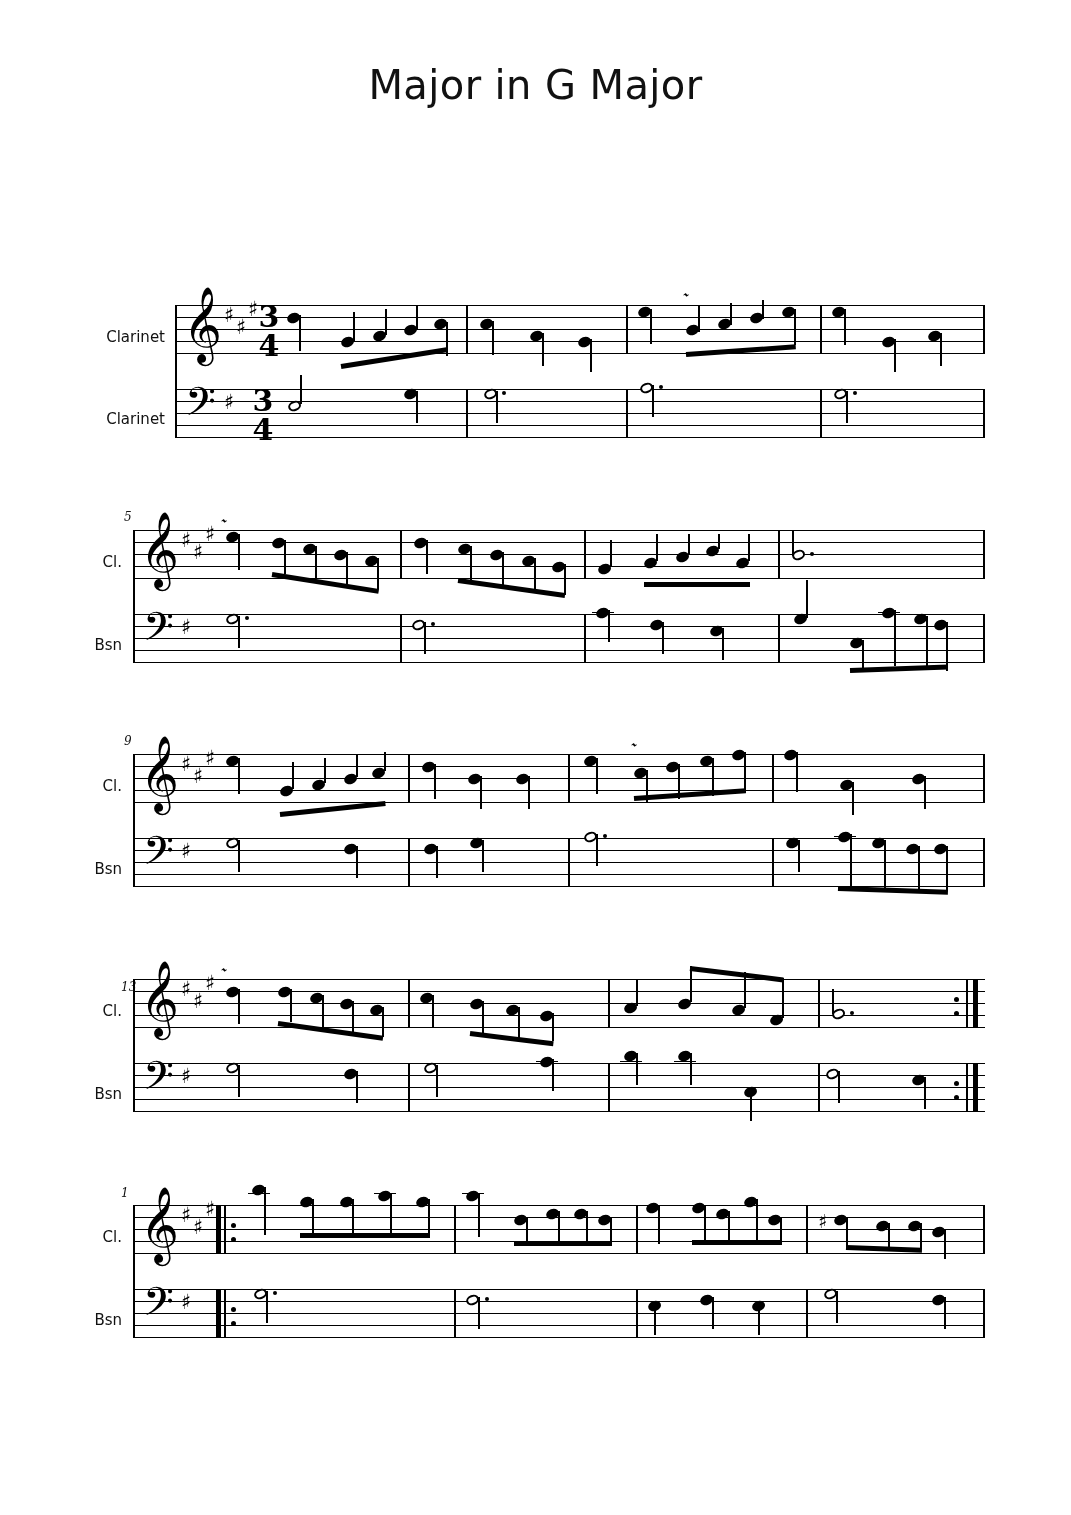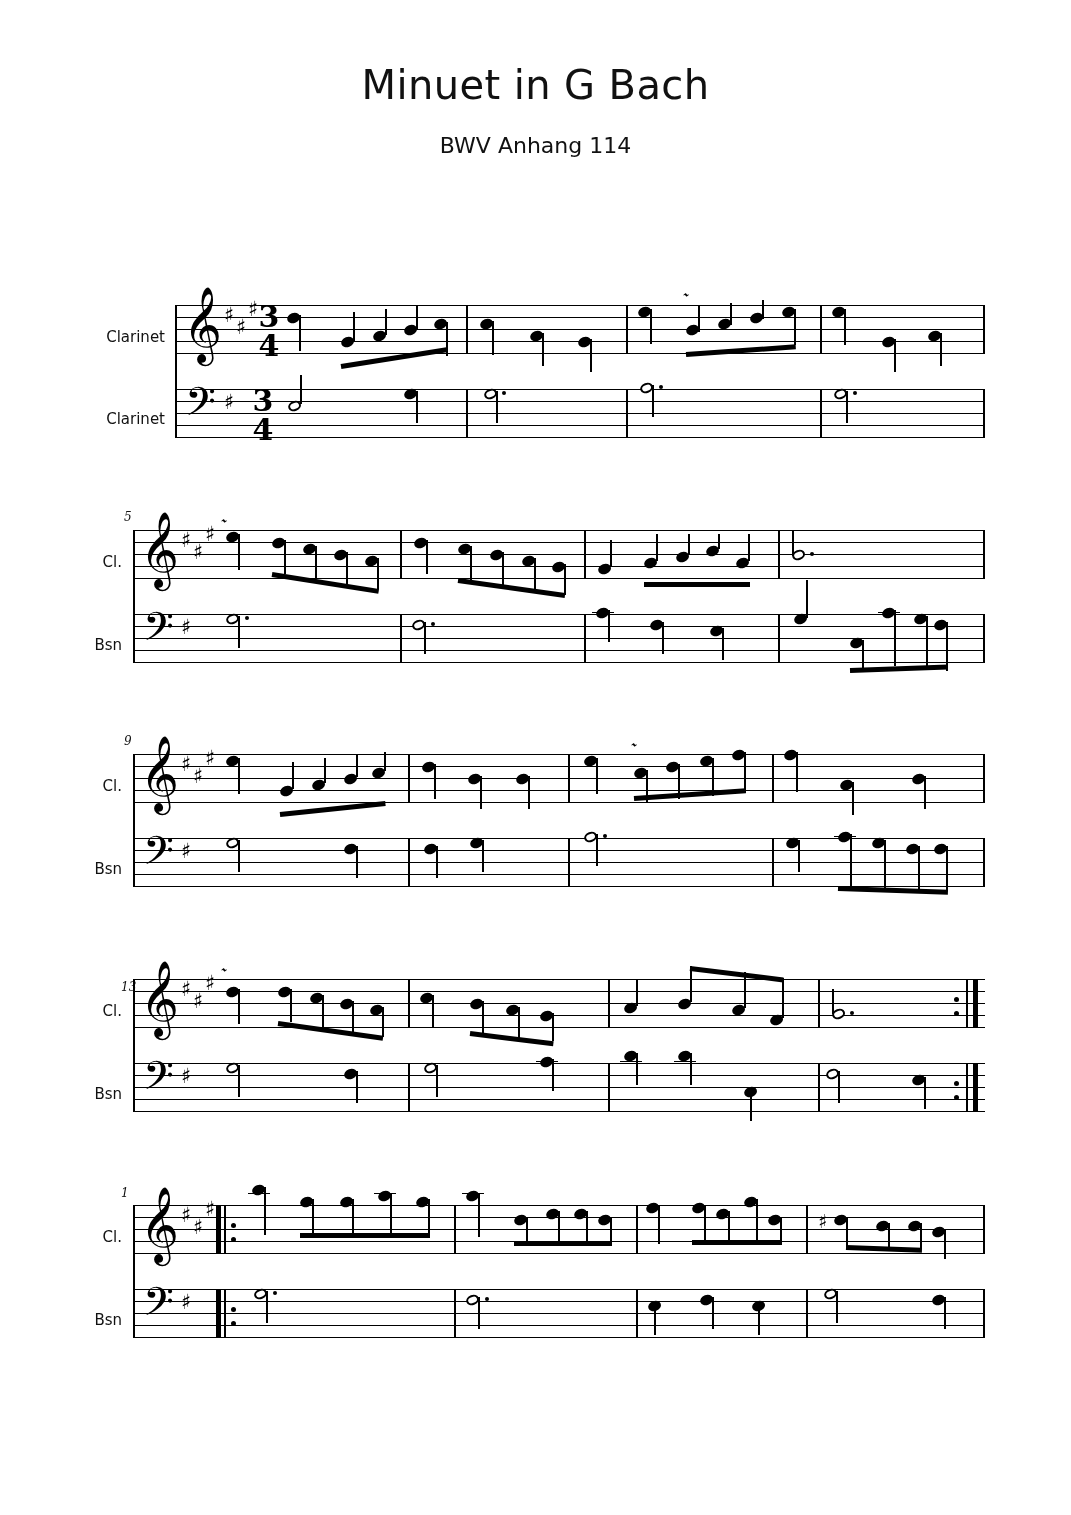--- a/index.html
+++ b/index.html
@@ -31,22 +31,21 @@
   .timesig{position:absolute;font-size:30px;font-weight:bold;line-height:0.95;color:#000;text-align:center;font-family:"DejaVu Serif", serif;}
   .mordent{position:absolute;font-size:17px;color:#000;line-height:1;letter-spacing:-1px;}
   .repeatdots{position:absolute;}
   .repeatdots i{display:block;width:5px;height:5px;border-radius:50%;background:#000;margin-bottom:9px;}
 </style>
 </head>
 <body>
 
 <div class="page">
 
-  <div class="title">Minuet in G Bach</div>
-  <div class="subtitle1">BWV Anhang 114</div>
+  <div class="title">Major in G Major</div>
 
   <div class="system" style="top:0;">
 
     <div class="instlabel" style="left:50px;top:328px;width:115px;">Clarinet</div>
     <div class="instlabel" style="left:50px;top:410px;width:115px;">Clarinet</div>
 
     <div class="line" style="left:175px;top:305px;width:810px;"></div>
     <div class="line" style="left:175px;top:317px;width:810px;"></div>
     <div class="line" style="left:175px;top:329px;width:810px;"></div>
     <div class="line" style="left:175px;top:341px;width:810px;"></div>

